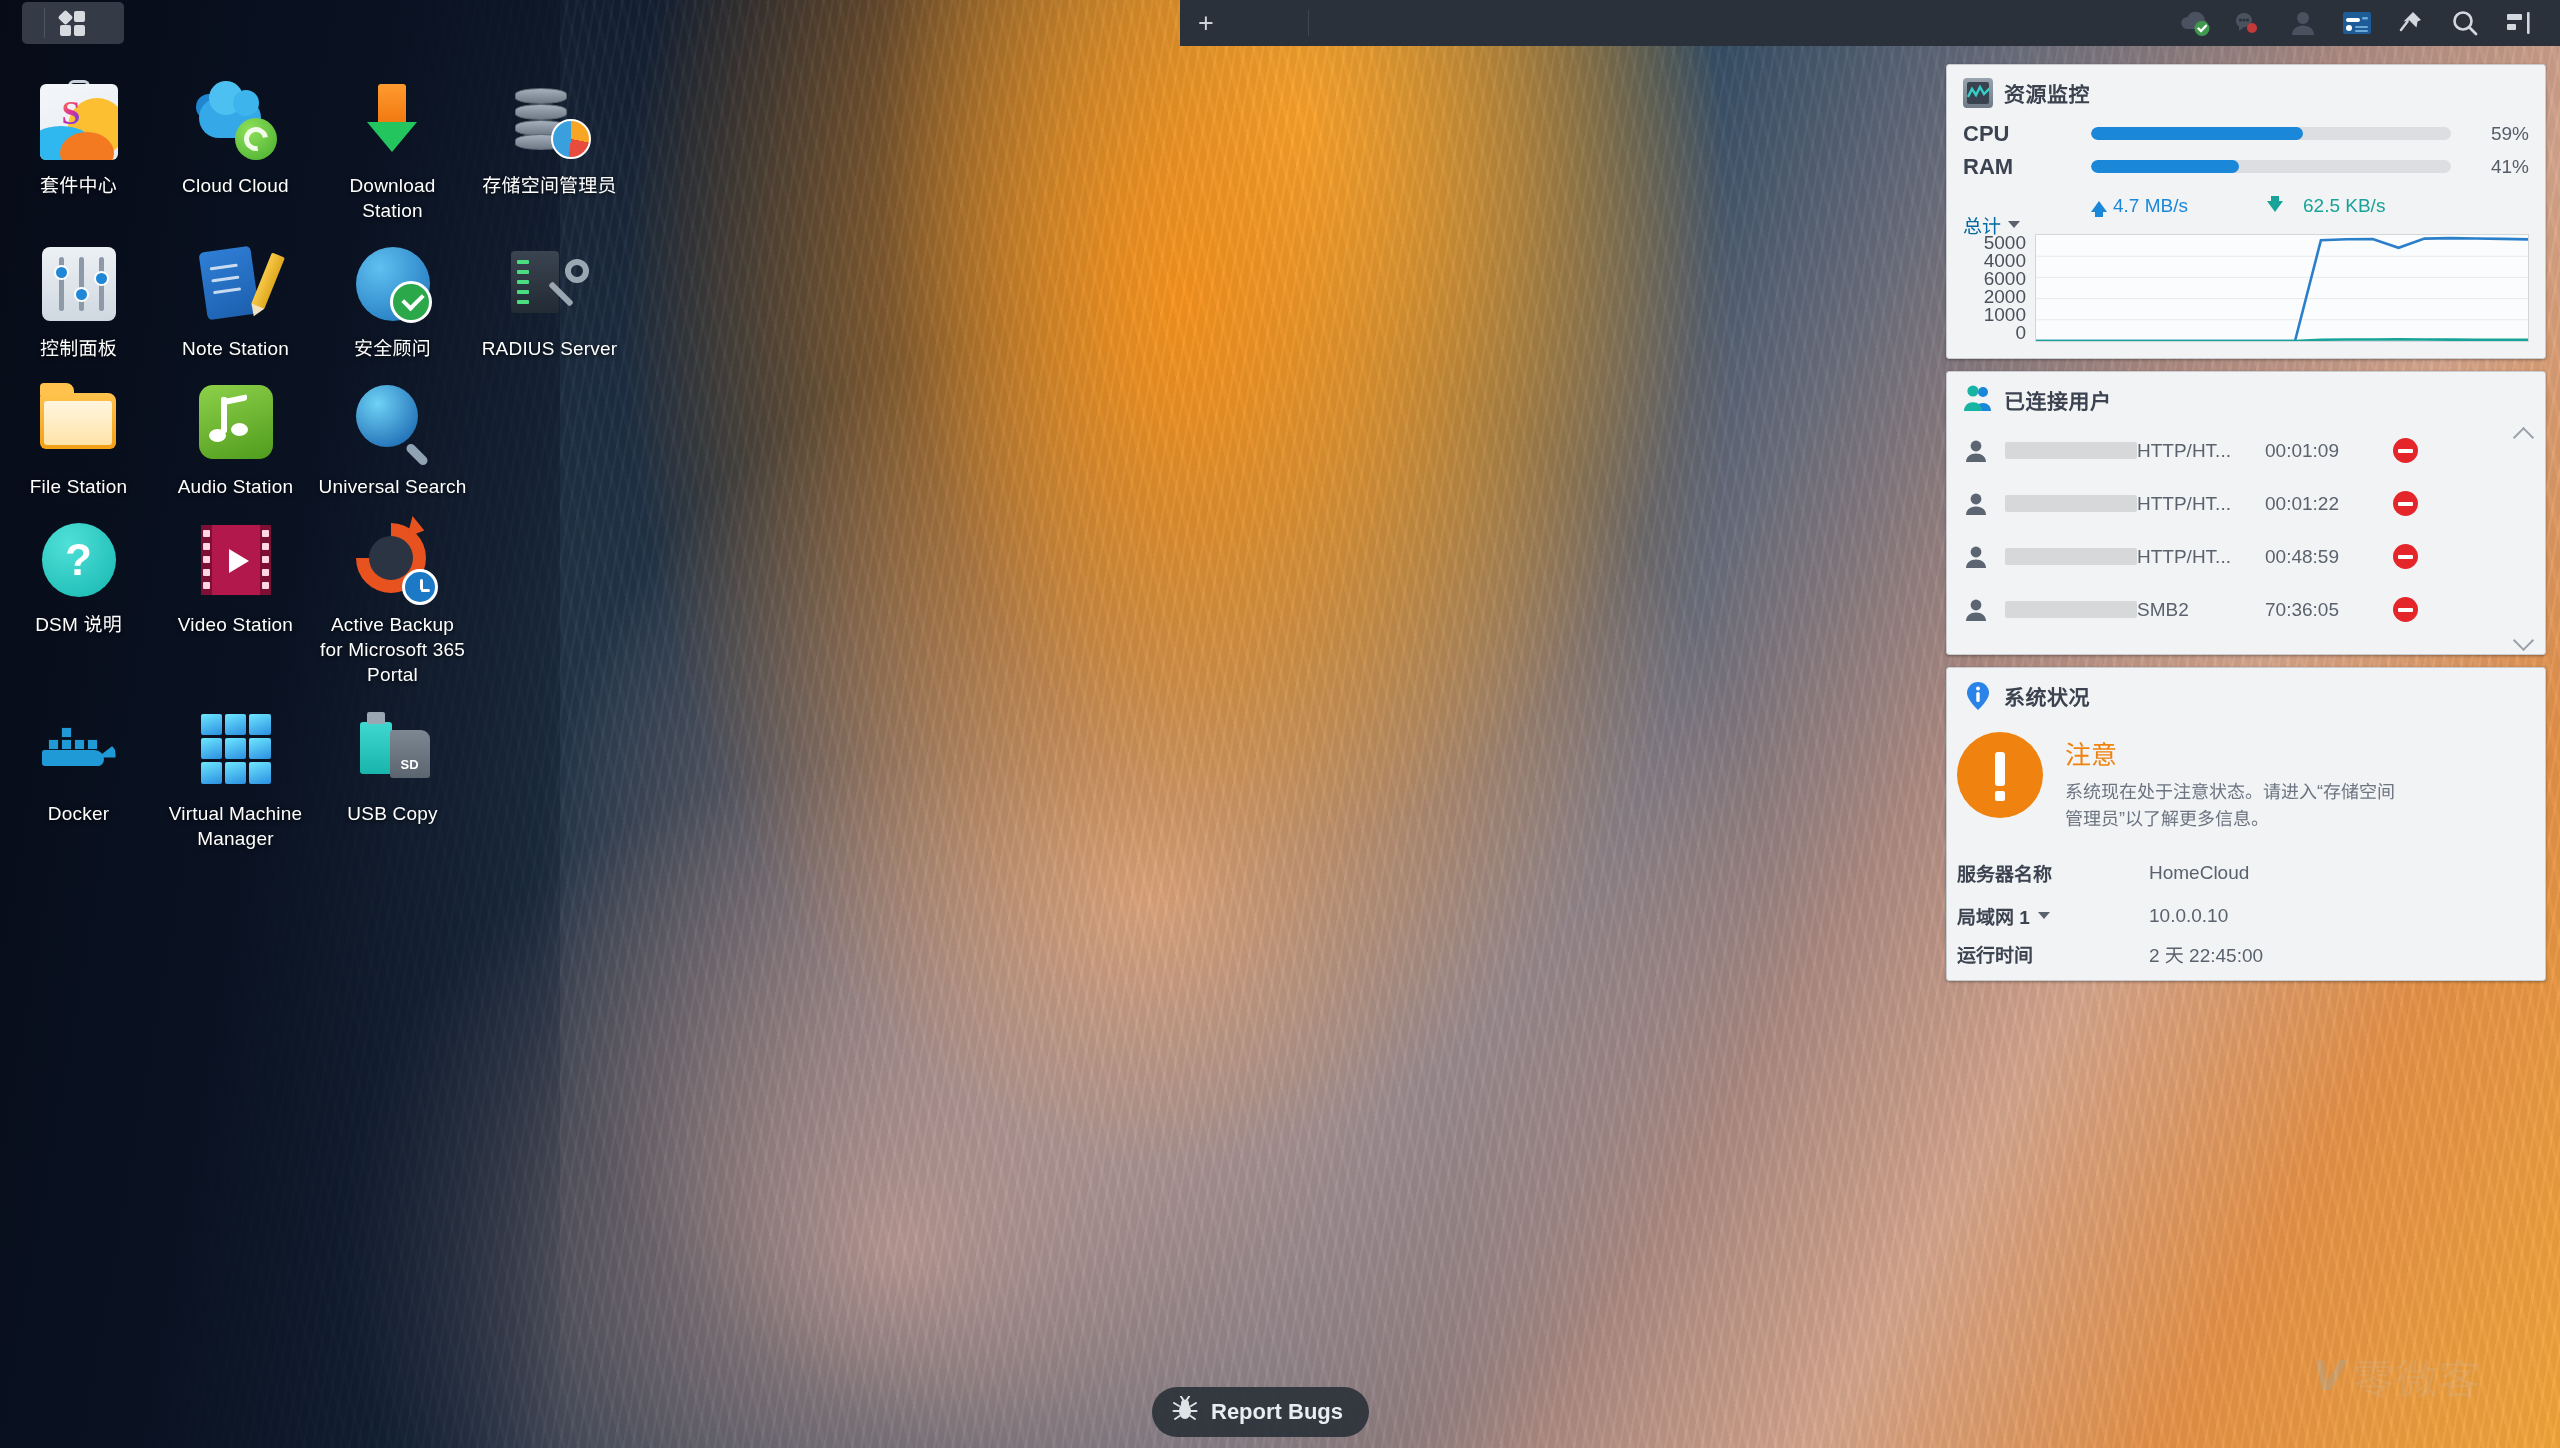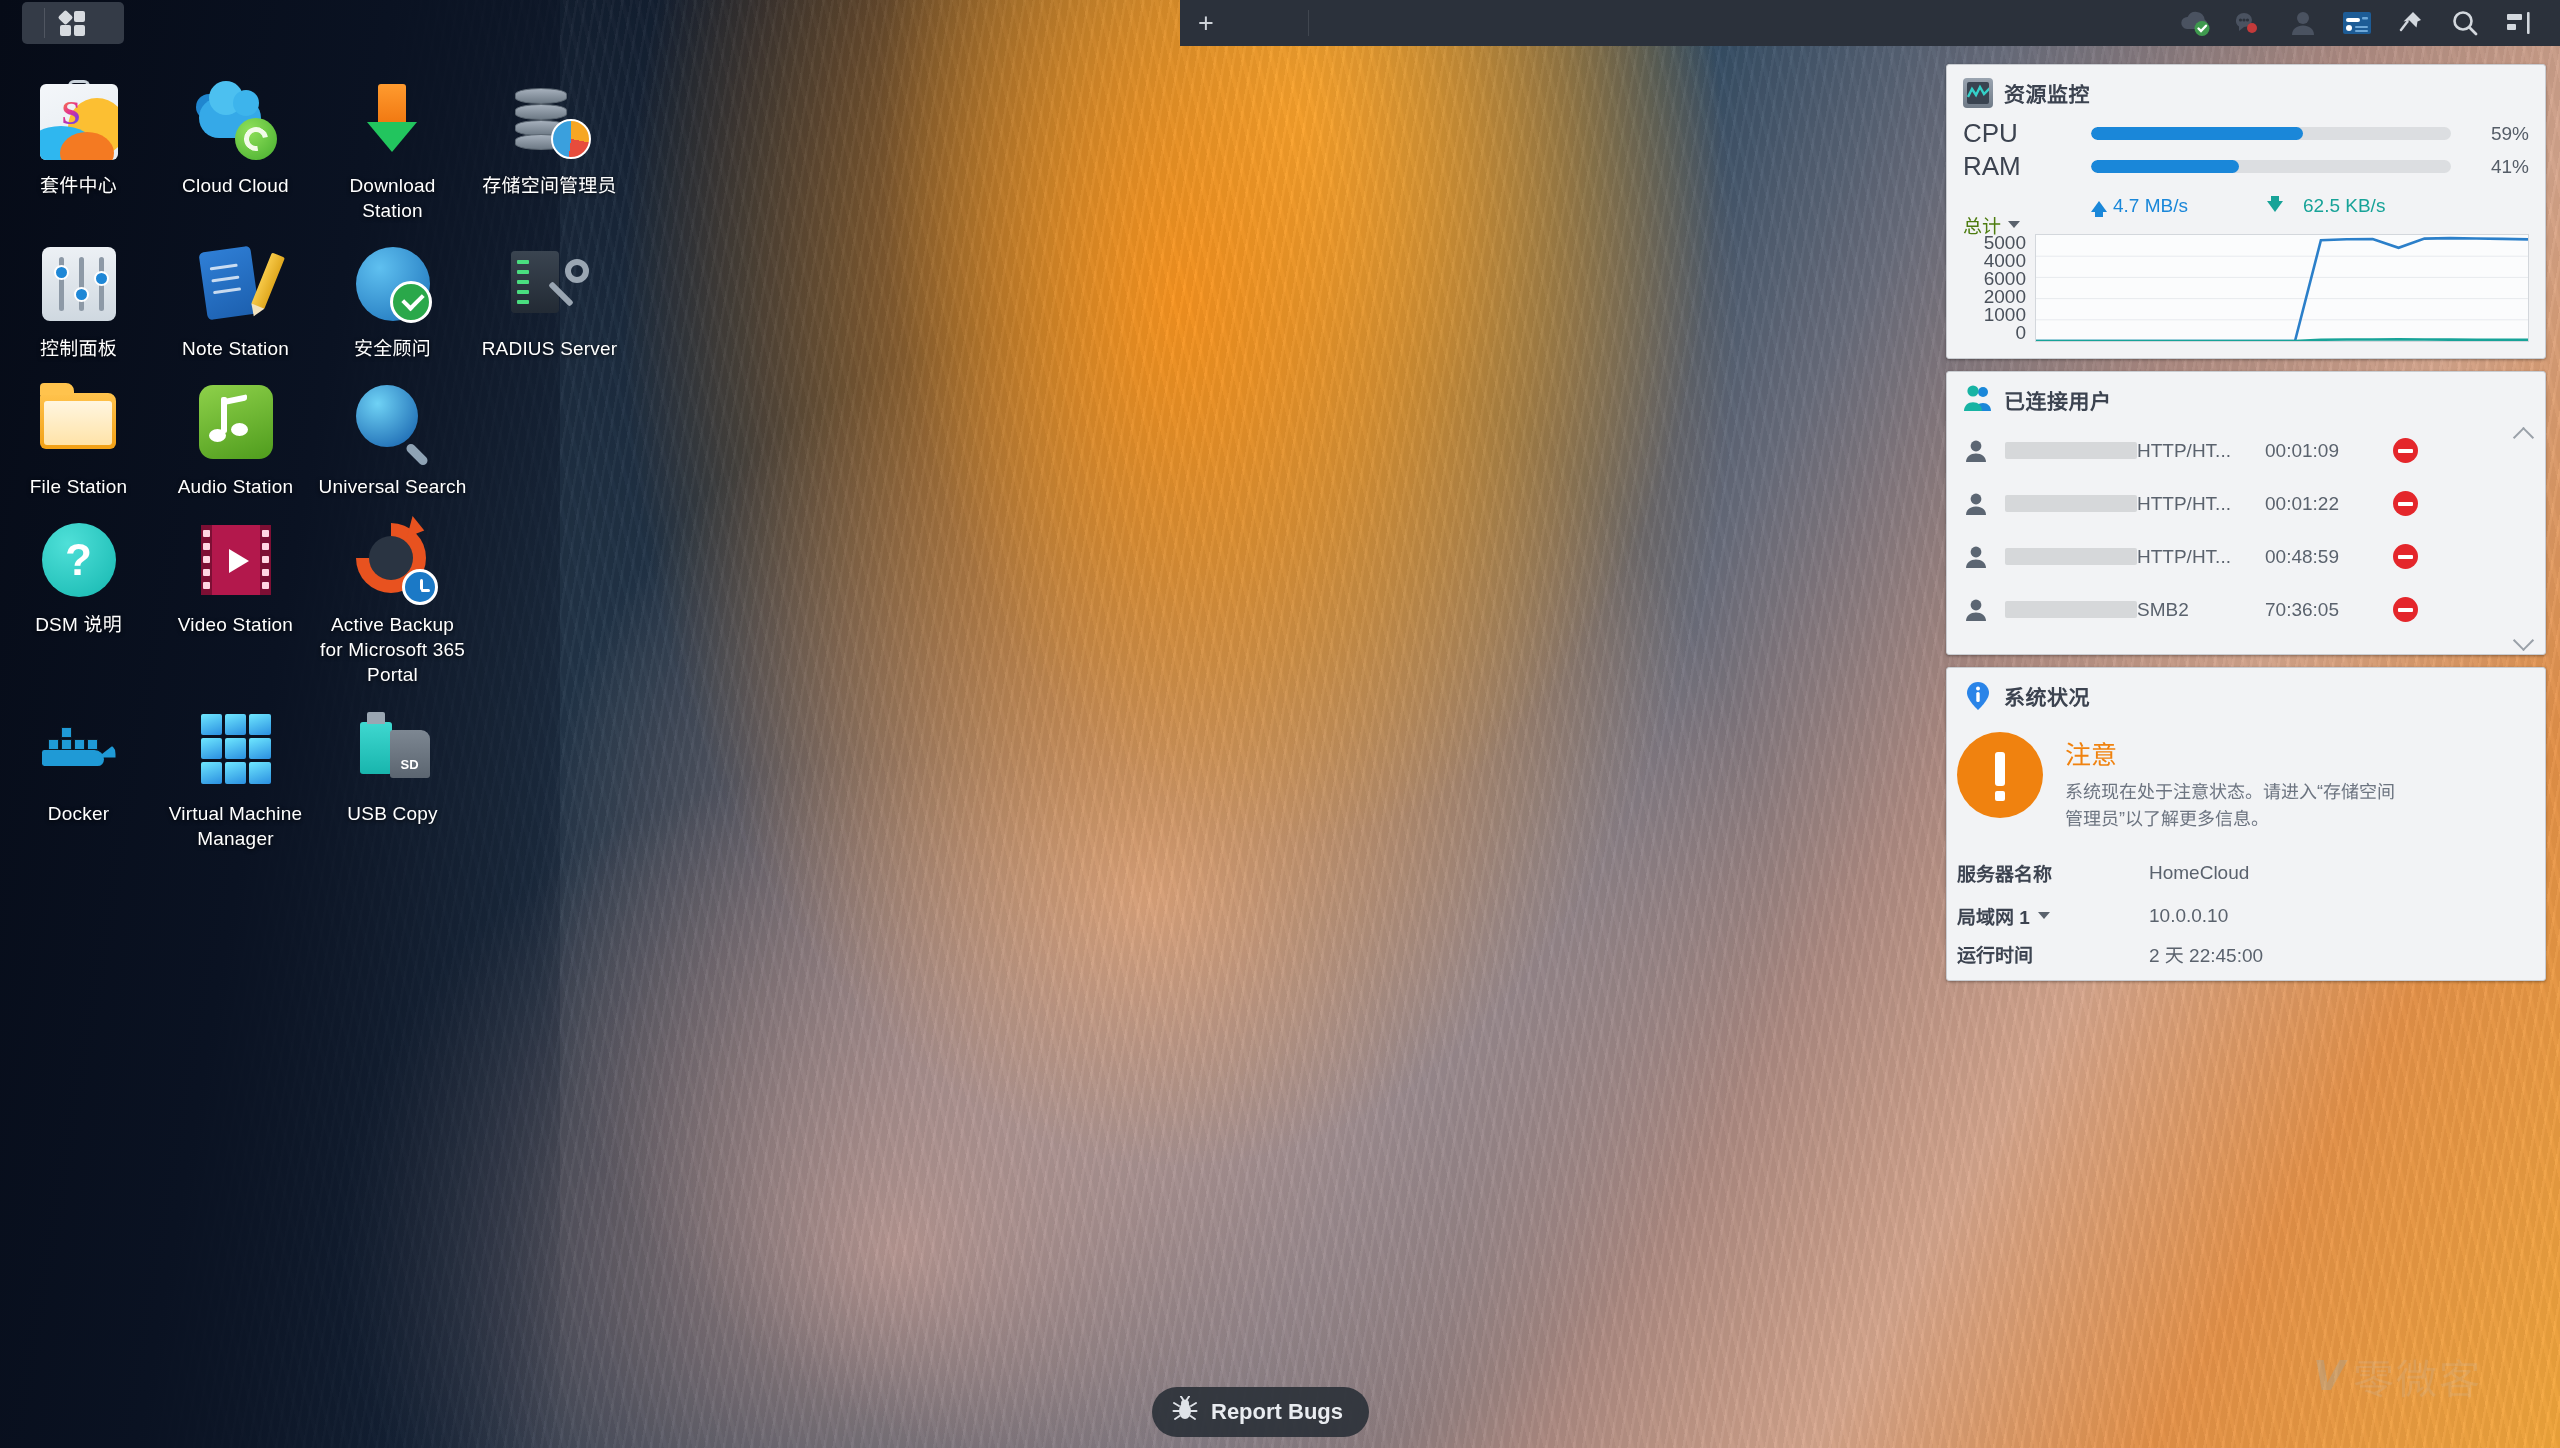--- a/index.html
+++ b/index.html
@@ -252,27 +252,27 @@
   .w-ico { width: 30px; height: 30px; flex: 0 0 30px; position: relative; }
 
   
   .rm-ico { background: linear-gradient(180deg,#9aa4b0,#6f7a87); border-radius:4px; padding:3px; }
   .rm-ico .scr { position:absolute; inset:4px; background:#394350; border-radius:2px; overflow:hidden; }
 
   
   .w-body { padding: 0 16px 16px 16px; }
 
   .meter-row { display:flex; align-items:center; height:33px; }
-  .meter-label { width:128px; font-size:26px; font-weight:400; color:#3c4350; }
+  .meter-label { width:128px; font-size:22px; font-weight:700; color:#3c4350; }
   .meter-track { flex:1; height:13px; background:#dcdee1; border-radius:7px; overflow:hidden; }
   .meter-fill { height:100%; background:#1a87d9; border-radius:7px; }
   .meter-val { width:78px; text-align:right; font-size:19px; color:#555d68; }
 
   .net-row { display:flex; align-items:center; height:40px; margin-top:3px; }
-  .net-sel { width:128px; font-size:19px; color:#4d7c0f; display:flex; align-items:center; gap:7px; cursor:pointer;margin-top:36px; }
+  .net-sel { width:128px; font-size:19px; color:#0369a1; display:flex; align-items:center; gap:7px; cursor:pointer;margin-top:36px; }
   .caret { width:0;height:0; border-left:6px solid transparent; border-right:6px solid transparent; border-top:7px solid #5a626d; }
   .net-up { color:#1a87d9; font-size:19px; display:flex; align-items:center; gap:6px; width:176px;}
   .net-dn { color:#17a398; font-size:19px; display:flex; align-items:center; gap:20px; }
   .tri-up { width:0;height:0;border-left:8px solid transparent;border-right:8px solid transparent;border-bottom:11px solid #1a87d9; position:relative; }
   .tri-up::after{content:"";position:absolute;left:-4px;top:11px;width:8px;height:5px;background:#1a87d9;}
   .tri-dn { width:0;height:0;border-left:8px solid transparent;border-right:8px solid transparent;border-top:11px solid #17a398; position:relative; }
   .tri-dn::before{content:"";position:absolute;left:-4px;top:-16px;width:8px;height:5px;background:#17a398;}
 
   .chart-wrap { display:flex; margin-top: 8px; }
   .y-axis { width: 72px; text-align:right; padding-right:9px; font-size:19px; color:#4a515b; }

